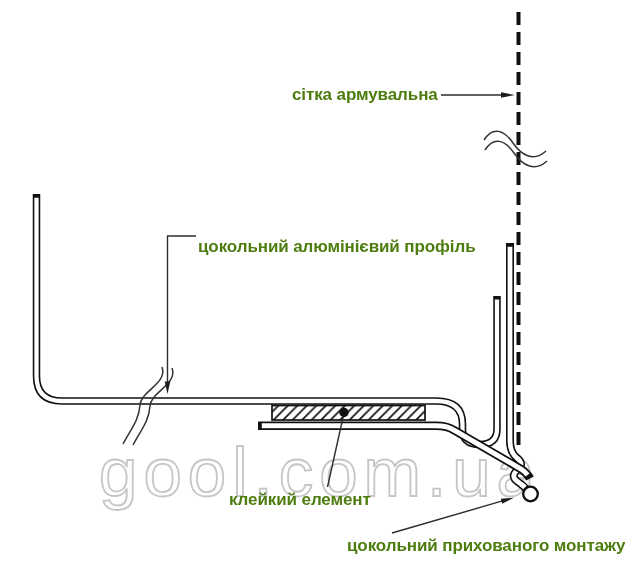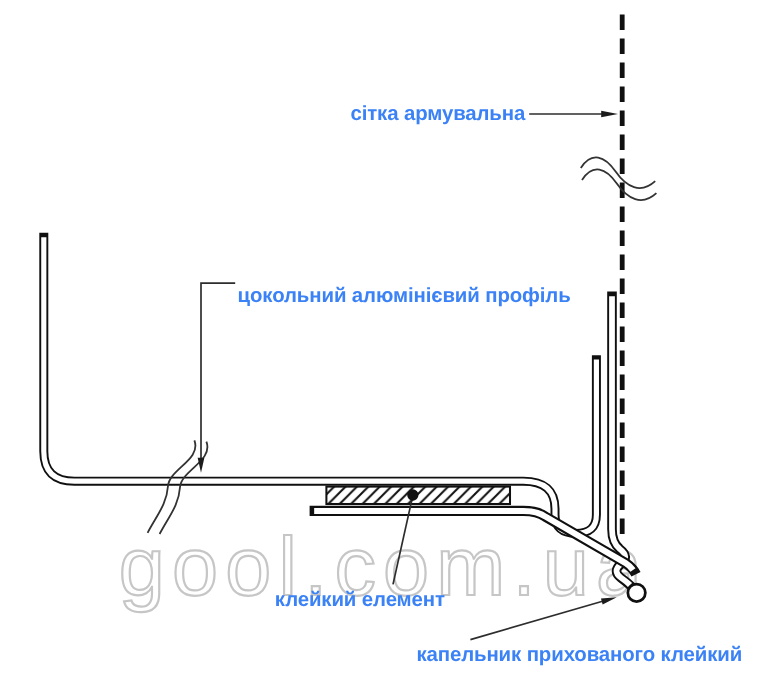--- a/index.html
+++ b/index.html
@@ -3,21 +3,21 @@
 <meta charset="utf-8">
 <style>
   html,body{margin:0;padding:0;background:#fff;}
   #stage{
     position:relative;width:640px;height:563px;background:#ffffff;
     overflow:hidden;font-family:"Liberation Sans",sans-serif;
   }
   #drawing{position:absolute;left:0;top:0;width:640px;height:563px;}
   .lbl{
     position:absolute;font-family:"Liberation Sans",sans-serif;
-    font-size:17px;font-weight:700;color:#3b82f6;line-height:19px;
+    font-size:17px;font-weight:700;color:#4d7c0f;line-height:19px;
     white-space:nowrap;letter-spacing:-0.1px;
   }
   #lbl-mesh{left:292px;top:85px;}
   #lbl-profile{left:198px;top:237px;}
   #lbl-adhesive{left:186px;top:490px;margin-left:43px;}
   #lbl-drip{left:347px;top:536px;}
   .wm-text{
     font-family:"Liberation Sans",sans-serif;font-size:69px;font-weight:400;
     letter-spacing:6px;
   }
@@ -80,14 +80,14 @@
 
     <g>
       <line x1="392" y1="533" x2="505" y2="500.2" stroke="#2d2d2d" stroke-width="1.4"></line>
       <polygon points="514,497.7 502.2,503.8 500.8,498.8" fill="#1c1c1c"></polygon>
     </g>
   </svg>
 
   <div class="lbl" id="lbl-mesh">сітка армувальна</div>
   <div class="lbl" id="lbl-profile">цокольний алюмінієвий профіль</div>
   <div class="lbl" id="lbl-adhesive">клейкий елемент</div>
-  <div class="lbl" id="lbl-drip">капельник прихованого клейкий</div>
+  <div class="lbl" id="lbl-drip">цокольний прихованого монтажу</div>
 </div>
 
 </body></html>

